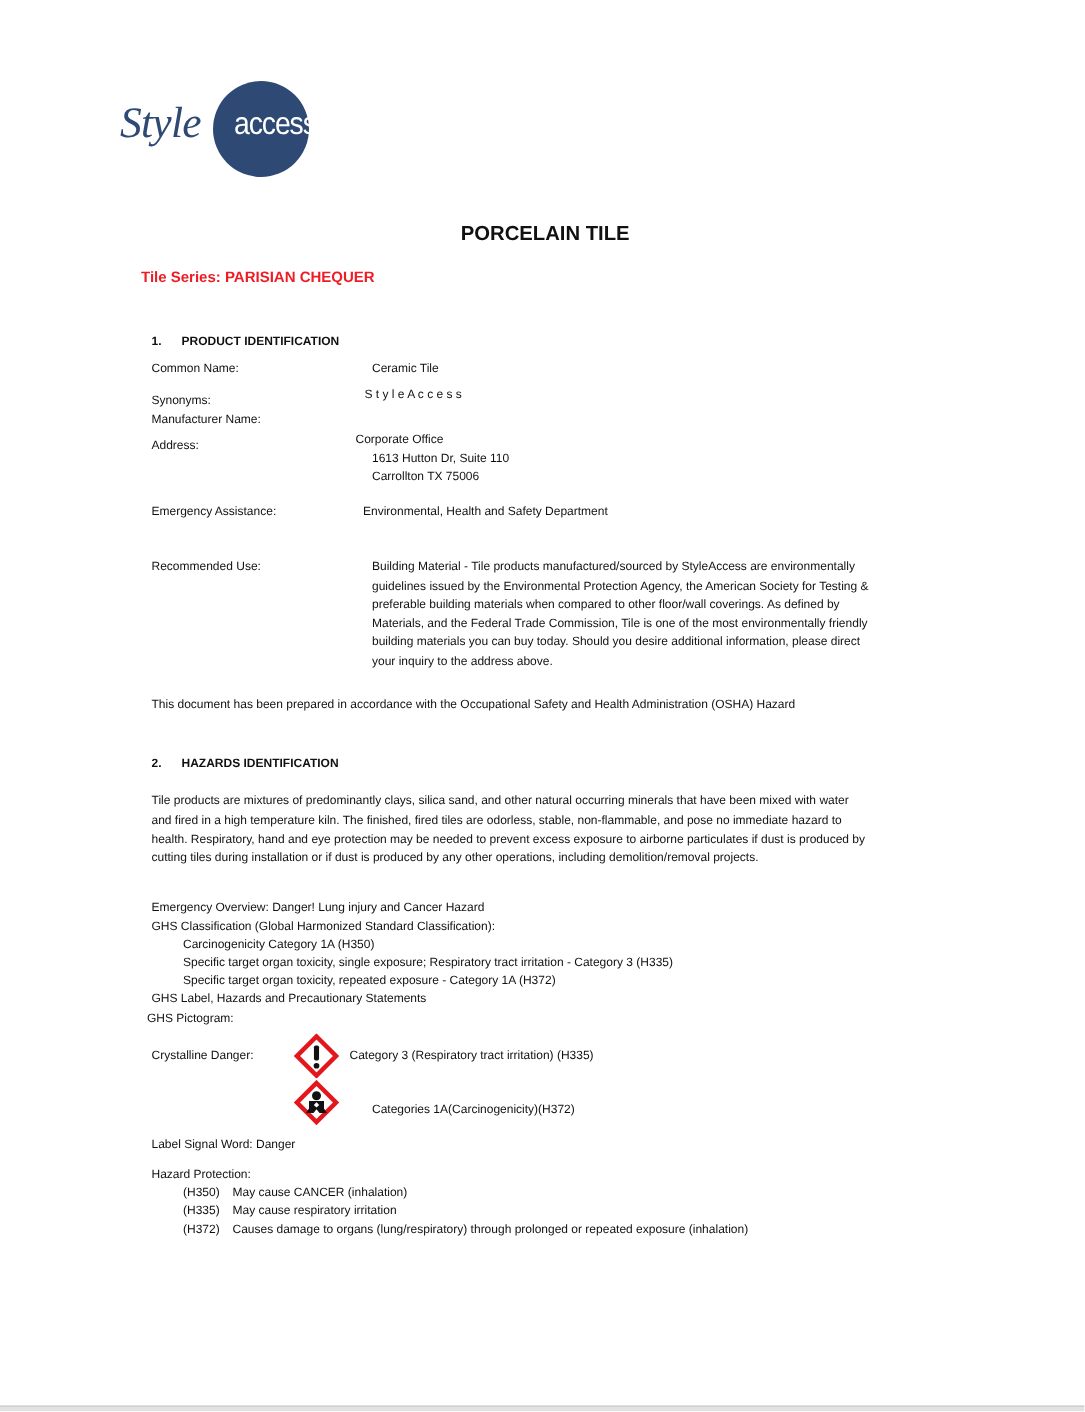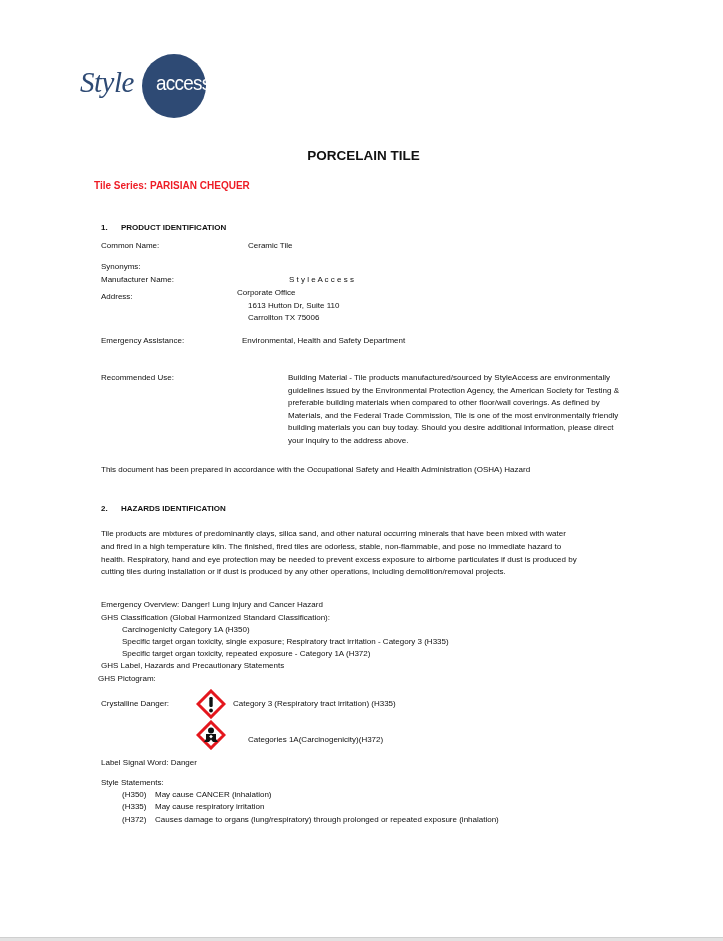--- a/index.html
+++ b/index.html
@@ -38,32 +38,32 @@
   <div class="series">Tile Series:  PARISIAN CHEQUER</div>
 
   <span class="t b" style="left:101px;top:223px;">1.</span>
   <span class="t b" style="left:121px;top:223px;">PRODUCT IDENTIFICATION</span>
 
   <span class="t" style="left:101px;top:241px;">Common Name:</span>
   <span class="t" style="left:248px;top:241px;">Ceramic Tile</span>
 
   <span class="t" style="left:101px;top:262px;">Synonyms:</span>
   <span class="t" style="left:101px;top:275px;">Manufacturer Name:</span>
-  <span class="t" style="left:243px;top:275px;margin-left:46px;">S t y l e A c c e s s</span>
+  <span class="t" style="left:243px;top:258px;">S t y l e A c c e s s</span>
 
   <span class="t" style="left:101px;top:292px;">Address:</span>
   <span class="t" style="left:237px;top:288px;">Corporate Office</span>
   <span class="t" style="left:248px;top:301px;">1613 Hutton Dr, Suite 110</span>
   <span class="t" style="left:248px;top:313px;">Carrollton TX 75006</span>
 
   <span class="t" style="left:101px;top:336px;">Emergency Assistance:</span>
   <span class="t" style="left:242px;top:336px;">Environmental, Health and Safety Department</span>
 
   <span class="t" style="left:101px;top:373px;">Recommended Use:</span>
-  <div class="para" style="left:248px;top:372px;width:380px;margin-left:40px;">
+  <div class="para" style="left:248px;top:372px;width:380px;">
     <div>Building Material - Tile products manufactured/sourced by StyleAccess are environmentally</div>
     <div>guidelines issued by the Environmental Protection Agency, the American Society for Testing &amp;</div>
     <div>preferable building materials when compared to other floor/wall coverings.  As defined by</div>
     <div>Materials, and the Federal Trade Commission, Tile is one of the most environmentally friendly</div>
     <div>building materials you can buy today.    Should you desire additional information, please direct</div>
     <div>your inquiry to the address above.</div>
   </div>
 
   <div class="para" style="left:101px;top:464px;width:540px;">
     <div>This document has been prepared in accordance with the Occupational Safety and Health Administration (OSHA) Hazard</div>
@@ -98,21 +98,21 @@
 
   <svg class="pict" style="left:196px;top:720px;" viewBox="0 0 30 30">
     <polygon points="15,2 28,15 15,28 2,15" fill="#fff" stroke="#e4161d" stroke-width="3"></polygon>
     <circle cx="15" cy="10.5" r="3" fill="#111"></circle>
     <path d="M10,14 L20,14 L20,19 L22,22 L17,22 L15,19.5 L13,22 L8,22 L10,19 Z" fill="#111"></path>
     <polygon points="15,14.8 16.8,16.6 15,18.4 13.2,16.6" fill="#fff"></polygon>
   </svg>
   <span class="t" style="left:248px;top:735px;">Categories 1A(Carcinogenicity)(H372)</span>
 
   <span class="t" style="left:101px;top:758px;">Label Signal Word:  Danger</span>
-  <span class="t" style="left:101px;top:778px;">Style Statements:</span>
+  <span class="t" style="left:101px;top:778px;">Hazard Protection:</span>
 
   <span class="t" style="left:122px;top:790px;">(H350)</span>
   <span class="t" style="left:155px;top:790px;">May cause CANCER (inhalation)</span>
   <span class="t" style="left:122px;top:802px;">(H335)</span>
   <span class="t" style="left:155px;top:802px;">May cause respiratory irritation</span>
   <span class="t" style="left:122px;top:815px;">(H372)</span>
   <span class="t" style="left:155px;top:815px;">Causes damage to organs (lung/respiratory) through prolonged or repeated exposure (inhalation)</span>
 </div>
 <div class="page-bottom"></div>
 

